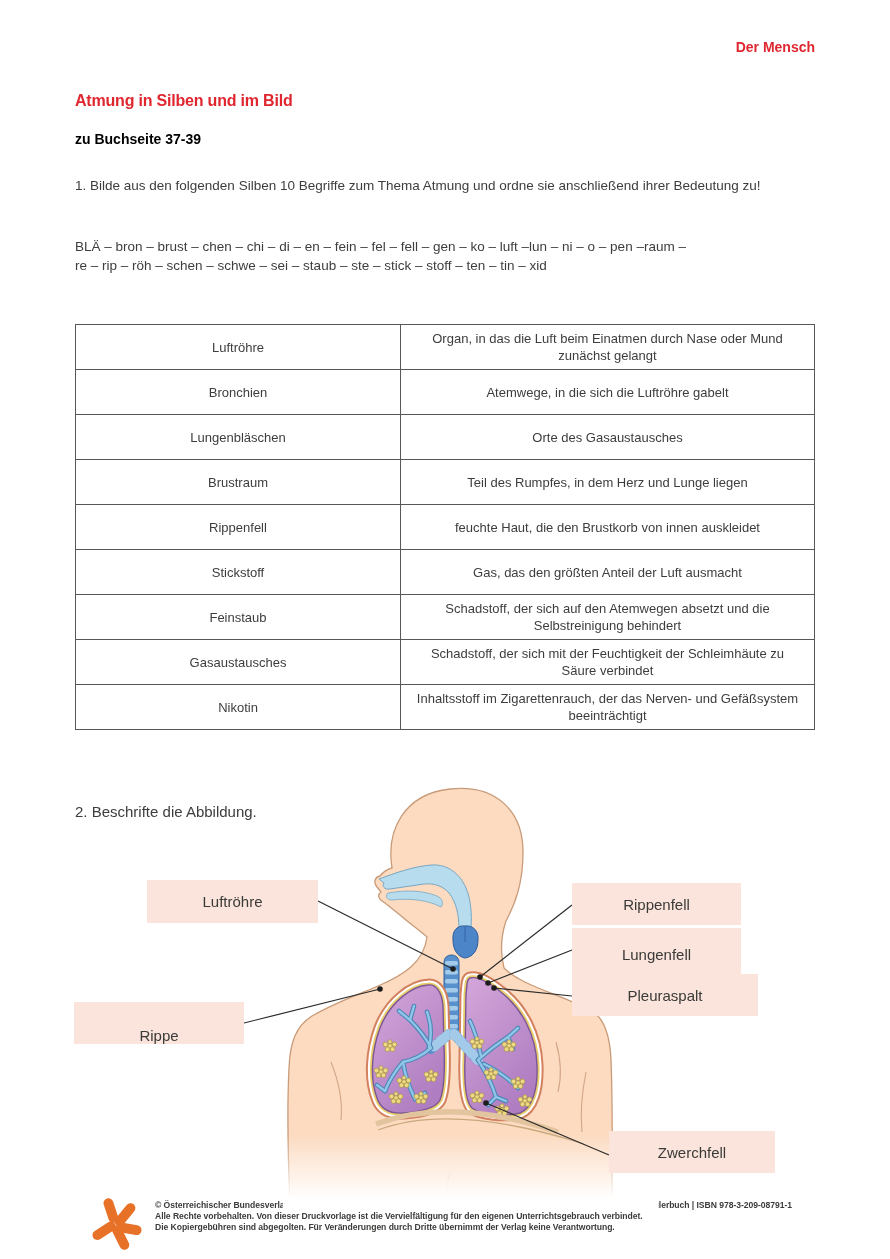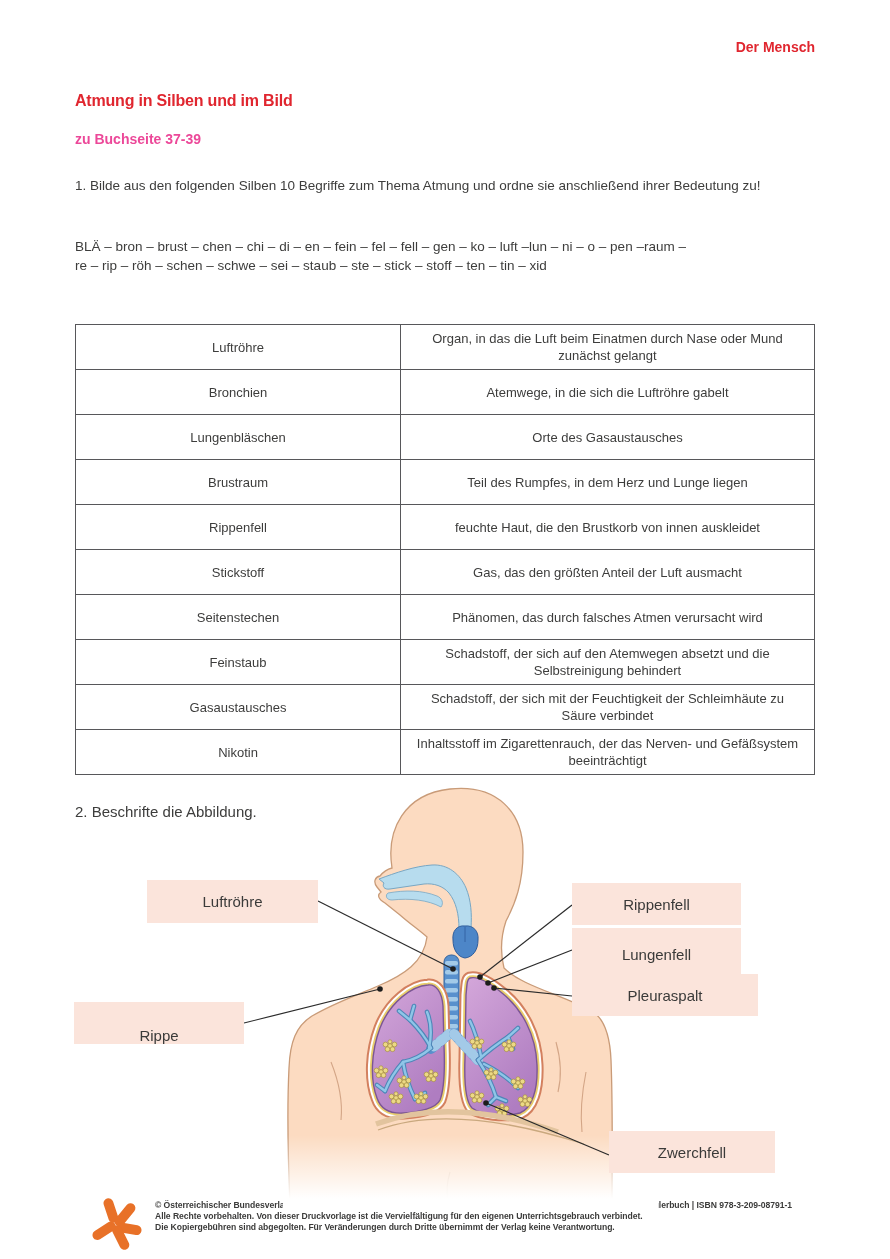--- a/index.html
+++ b/index.html
@@ -1,21 +1,21 @@
 <!DOCTYPE html>
 <html><head>
 <meta charset="utf-8">
 <style>
   html,body{margin:0;padding:0;background:#fff;}
   .page{position:relative;width:890px;height:1259px;background:#ffffff;overflow:hidden;
         font-family:"Liberation Sans",sans-serif;color:#3d3d3c;border-radius:11px;}
   .abs{position:absolute;}
   .corner-tag{top:39px;right:75px;font-size:14px;font-weight:bold;color:#e0262f;}
   .title{left:75px;top:92px;font-size:16px;font-weight:bold;color:#e0262f;letter-spacing:-0.2px;}
-  .subtitle{left:75px;top:131px;font-size:14px;font-weight:bold;color:#ec4899;}
+  .subtitle{left:75px;top:131px;font-size:14px;font-weight:bold;color:#000000;}
   .task1{left:75px;top:176px;width:700px;font-size:13.5px;line-height:19px;}
   .syll{left:75px;top:237px;width:745px;font-size:13.5px;line-height:19px;}
   table.terms{position:absolute;left:75px;top:324px;width:740px;border-collapse:collapse;
         font-size:13px;color:#3d3d3c;}
   table.terms td{border:1px solid #57575a;text-align:center;vertical-align:middle;
         height:40px;padding:2px 14px;line-height:17px;}
   .figure-section{left:0;top:780px;width:890px;height:479px;}
   .task2{position:absolute;left:75px;top:23px;font-size:15px;color:#3d3d3c;text-align:right;}
   .label-box{position:absolute;background:#fbe4db;display:flex;align-items:center;
         justify-content:center;font-size:15px;color:#3a3a39;z-index:3;}
@@ -67,24 +67,20 @@
           <td>Brustraum</td>
           <td>Teil des Rumpfes, in dem Herz und Lunge liegen</td>
         </tr>
       <tr>
           <td>Rippenfell</td>
           <td>feuchte Haut, die den Brustkorb von innen auskleidet</td>
         </tr>
       <tr>
           <td>Stickstoff</td>
           <td>Gas, das den größten Anteil der Luft ausmacht</td>
-        </tr>
-      <tr>
-          <td>Seitenstechen</td>
-          <td>Phänomen, das durch falsches Atmen verursacht wird</td>
         </tr>
       <tr>
           <td>Feinstaub</td>
           <td>Schadstoff, der sich auf den Atemwegen absetzt und die Selbstreinigung behindert</td>
         </tr>
       <tr>
           <td>Gasaustausches</td>
           <td>Schadstoff, der sich mit der Feuchtigkeit der Schleimhäute zu Säure verbindet</td>
         </tr>
       <tr>

